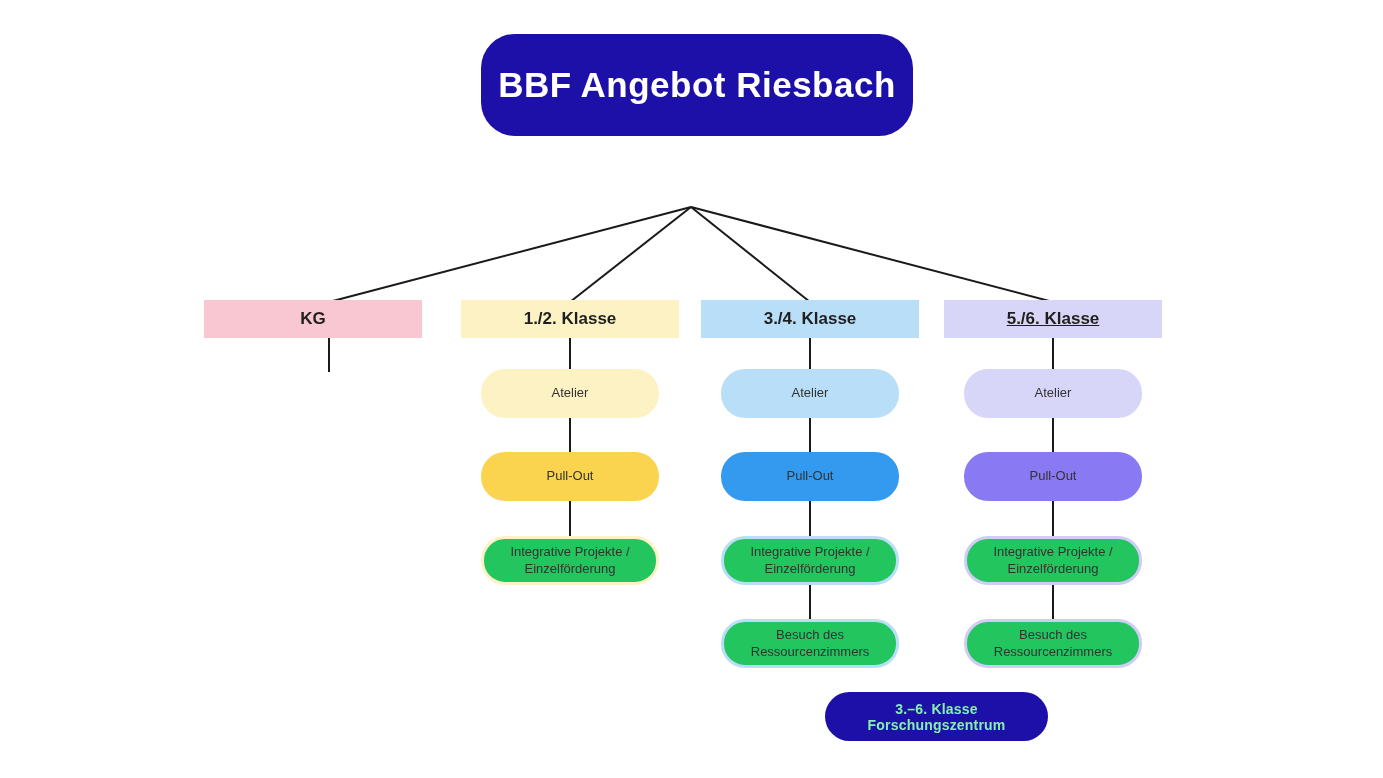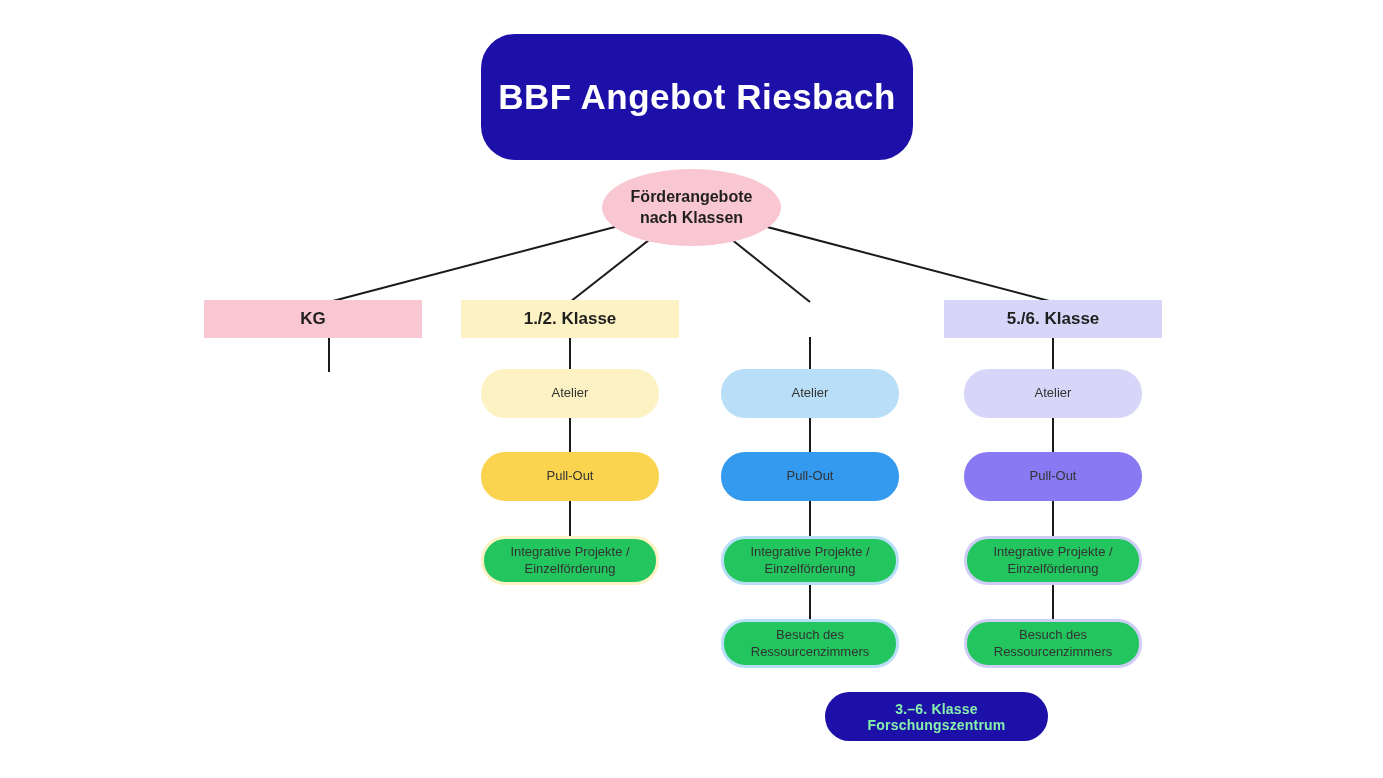--- a/index.html
+++ b/index.html
@@ -18,21 +18,21 @@
     position: absolute;
     left: 0; top: 0;
     width: 1383px; height: 778px;
     z-index: 0;
   }
   .connectors line { stroke: #1a1a1a; stroke-width: 2; }
 
   .node { position: absolute; z-index: 1; display: flex; align-items: center; justify-content: center; text-align: center; }
 
   .title-box {
-    left: 481px; top: 34px; width: 432px; height: 126px;
+    left: 481px; top: 34px; width: 432px; height: 102px;
     background: #1d10a8;
     border-radius: 34px;
     color: #ffffff;
     font-size: 35px;
     font-weight: 700;
     letter-spacing: 0.5px;
   }
 
   .root-ellipse {
     left: 602px; top: 169px; width: 179px; height: 77px;
@@ -109,35 +109,35 @@
     <line x1="810" y1="583" x2="810" y2="622"></line>
 
     <line x1="1053" y1="337" x2="1053" y2="372"></line>
     <line x1="1053" y1="416" x2="1053" y2="455"></line>
     <line x1="1053" y1="499" x2="1053" y2="539"></line>
     <line x1="1053" y1="583" x2="1053" y2="622"></line>
   </svg>
 
   <div class="node title-box">BBF Angebot Riesbach</div>
 
-  <div class="node root-ellipse">Förderangebote nach Klassen</div>
 
   <div class="node col-header bg-pink" style="left:204px;">KG</div>
 
   <div class="node col-header bg-pale-yellow" style="left:461px;">1./2. Klasse</div>
   <div class="node pill bg-pale-yellow" style="left:481px; top:369px;">Atelier</div>
   <div class="node pill bg-gold" style="left:481px; top:452px;">Pull-Out</div>
   <div class="node pill mint border-yellow" style="left:481px; top:536px;">Integrative Projekte / Einzelförderung</div>
 
+  <div class="node col-header bg-light-blue" style="left:701px;">3./4. Klasse</div>
   <div class="node pill bg-light-blue" style="left:721px; top:369px;">Atelier</div>
   <div class="node pill bg-bright-blue" style="left:721px; top:452px;">Pull-Out</div>
   <div class="node pill mint border-blue" style="left:721px; top:536px;">Integrative Projekte / Einzelförderung</div>
   <div class="node pill mint border-blue" style="left:721px; top:619px;">Besuch des Ressourcenzimmers</div>
 
-  <div class="node col-header bg-lavender" style="left:944px;">5./6. Klasse</div>
+  <div class="node col-header bg-lavender" style="left:944px;text-decoration:underline;">5./6. Klasse</div>
   <div class="node pill bg-lavender" style="left:964px; top:369px;">Atelier</div>
   <div class="node pill bg-purple" style="left:964px; top:452px;">Pull-Out</div>
   <div class="node pill mint border-lavender" style="left:964px; top:536px;">Integrative Projekte / Einzelförderung</div>
   <div class="node pill mint border-lavender" style="left:964px; top:619px;">Besuch des Ressourcenzimmers</div>
 
   <div class="node footer-pill">3.–6. Klasse Forschungszentrum</div>
 
 </div>
 
 </body></html>

